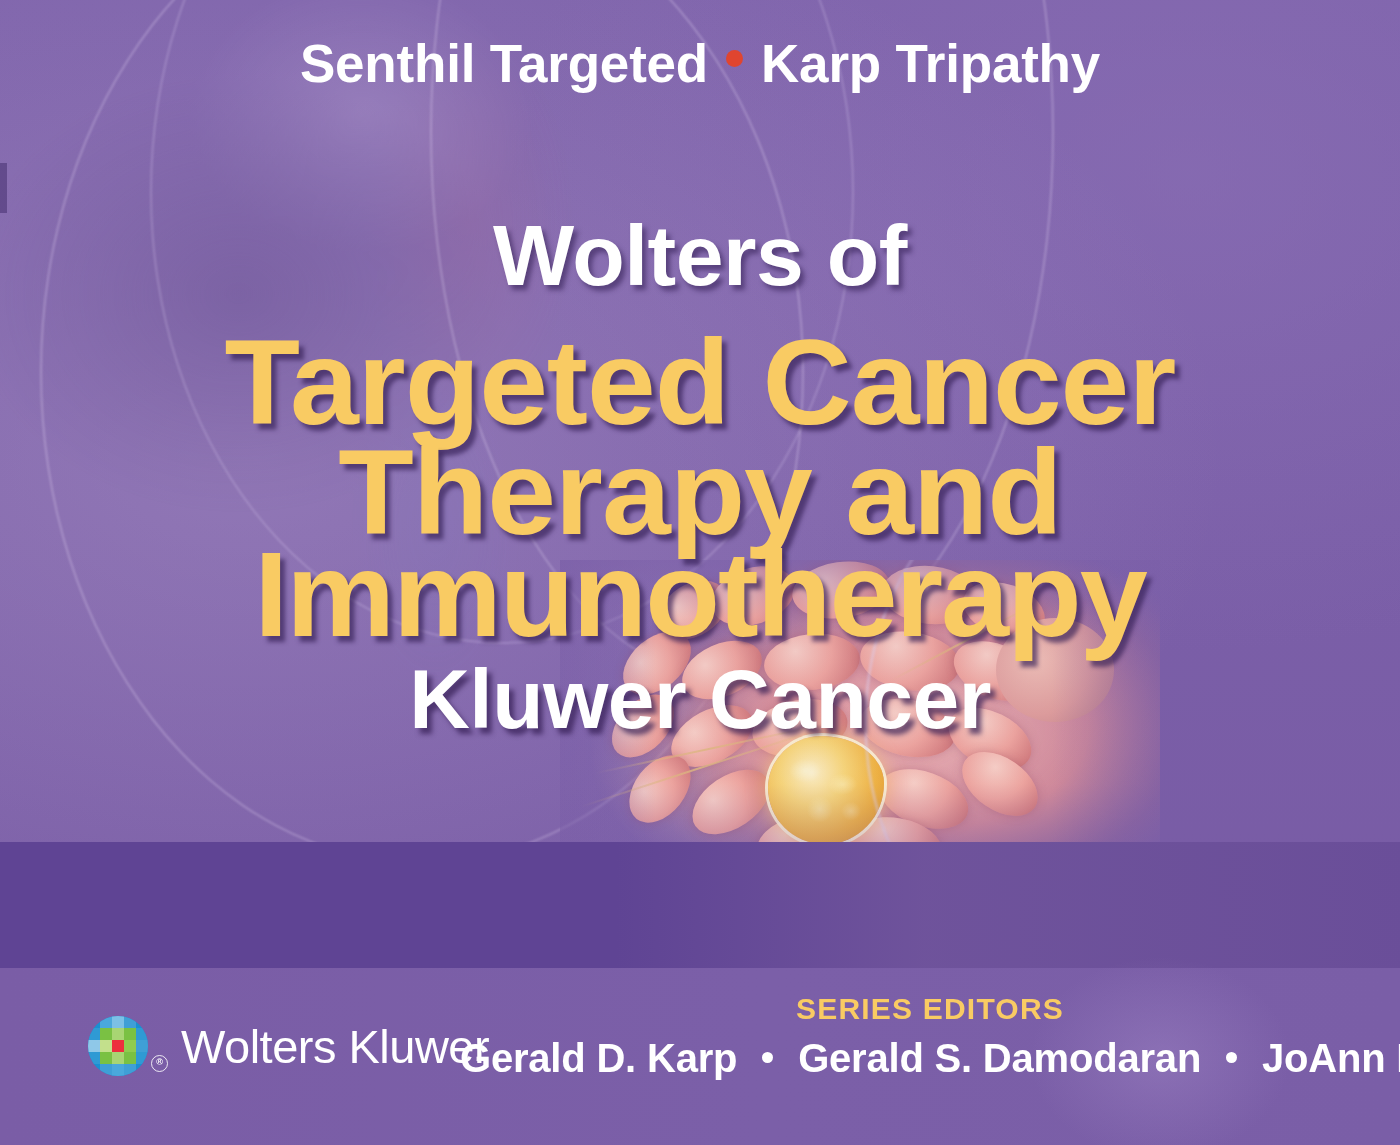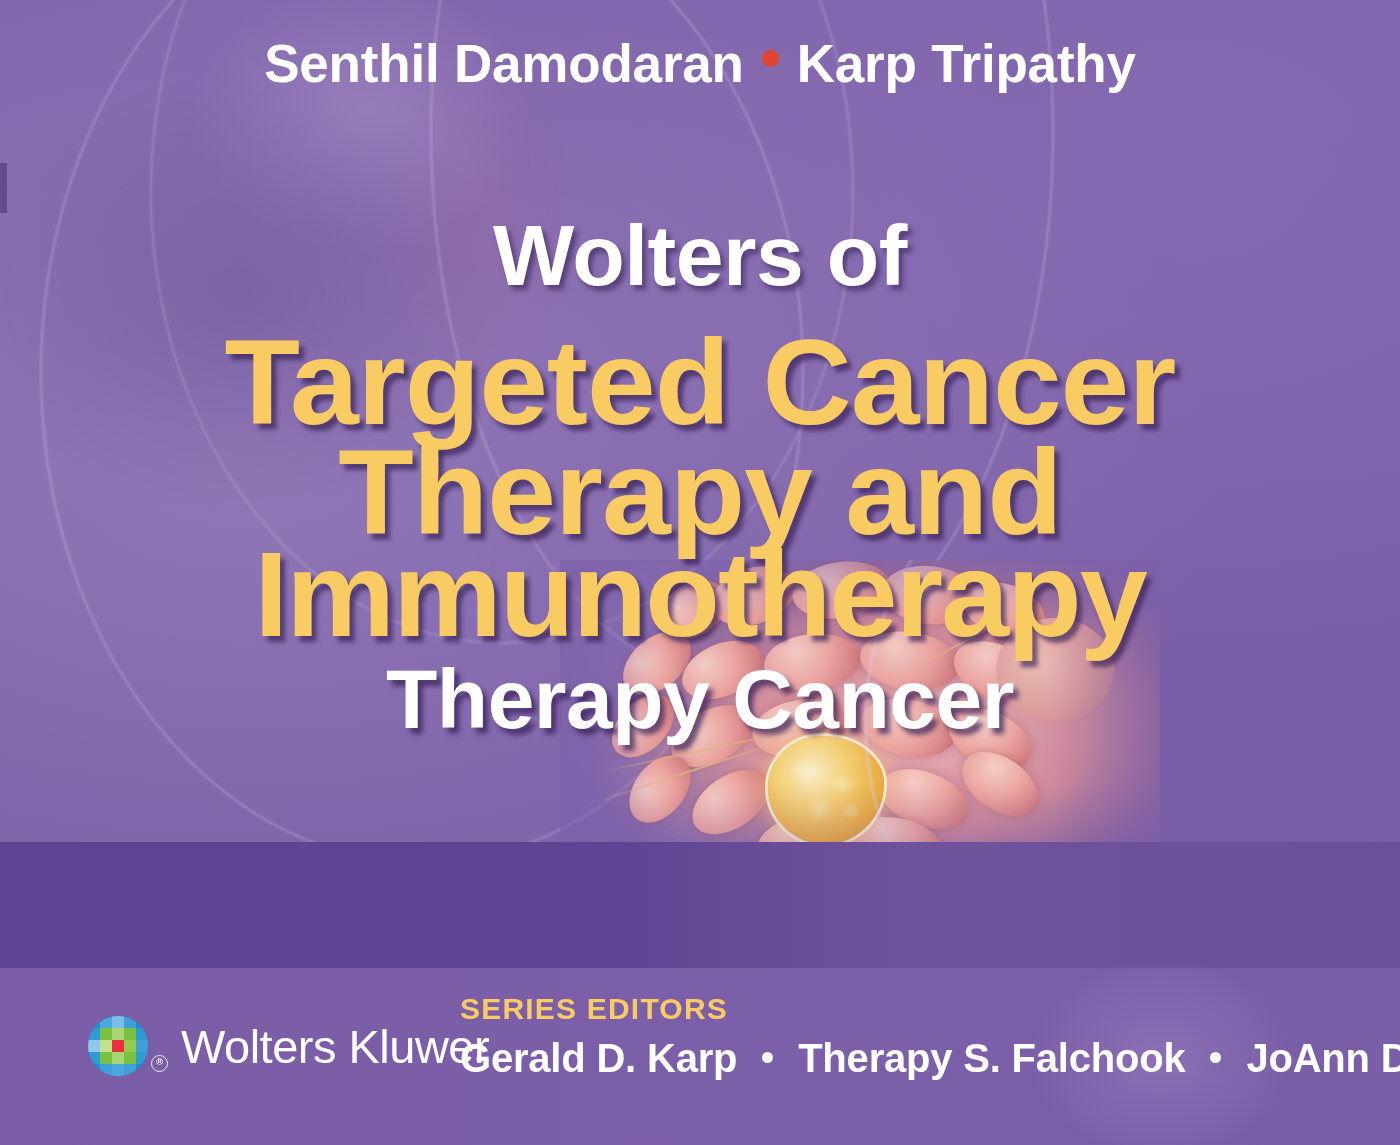--- a/index.html
+++ b/index.html
@@ -177,21 +177,21 @@
     border:1px solid rgba(255,255,255,.85);border-radius:50%;
     color:#fff;font-size:9px;line-height:13px;text-align:center;font-weight:bold;
   }
   .wk-word{
     margin-left:13px;color:#ffffff;font-size:47px;font-weight:normal;
     letter-spacing:-0.5px;line-height:1;
   }
 
   
   .series{
-    position:absolute;left:460px;top:992px;width:940px;text-align:left;
+    position:absolute;left:460px;top:992px;width:940px;text-align:center;
   }
   .series-label{
     font-size:30px;font-weight:bold;color:#f9cb63;letter-spacing:1.2px;
     margin-bottom:10px;
   }
   .series-names{
     font-size:40px;font-weight:bold;color:#ffffff;letter-spacing:-0.2px;
     white-space:nowrap;
   }
   .se-dot{
@@ -251,28 +251,28 @@
 
     <div class="illus-ring"></div>
     <div class="illus-veil"></div>
   </div>
 
   <div class="title-block">
     <div class="handbook">Wolters of</div>
     <div class="tline t1">Targeted Cancer</div>
     <div class="tline t2">Therapy and</div>
     <div class="tline t3">Immunotherapy</div>
-    <div class="subtitle">Therapy Cancer</div>
+    <div class="subtitle">Kluwer Cancer</div>
   </div>
 
   <div class="author-band">
     <div class="veil"></div>
   </div>
   <div class="authors">
-    <span>Senthil Damodaran</span>
+    <span>Senthil Targeted</span>
     <span class="auth-dot"></span>
     <span>Karp Tripathy</span>
   </div>
 
   <div class="bottom-band">
     <div class="sheen"></div>
   </div>
 
   <div class="wk">
     <div class="wk-mark">
@@ -306,19 +306,19 @@
     </div>
     <div class="wk-reg">®</div>
     <div class="wk-word">Wolters Kluwer</div>
   </div>
 
   <div class="series">
     <div class="series-label">SERIES EDITORS</div>
     <div class="series-names">
       <span>Gerald D. Karp</span>
       <span class="se-dot"></span>
-      <span>Therapy S. Falchook</span>
+      <span>Gerald S. Damodaran</span>
       <span class="se-dot"></span>
       <span>JoAnn D. Lim</span>
     </div>
   </div>
 
 </div>
 
 </body></html>

